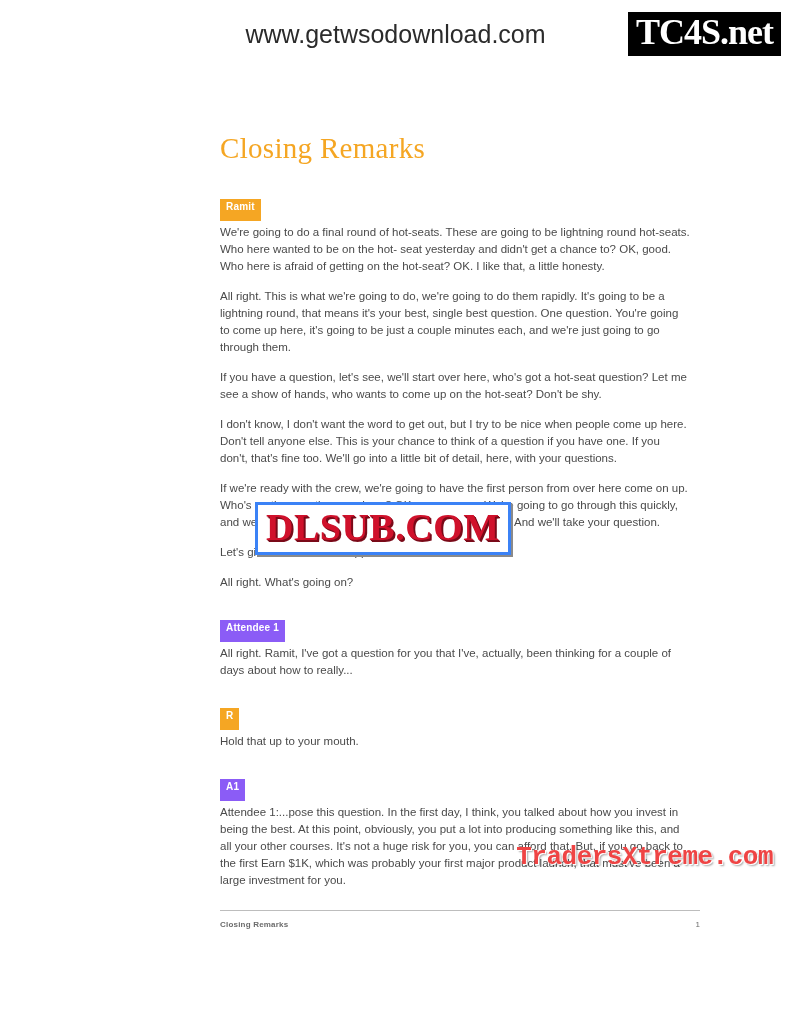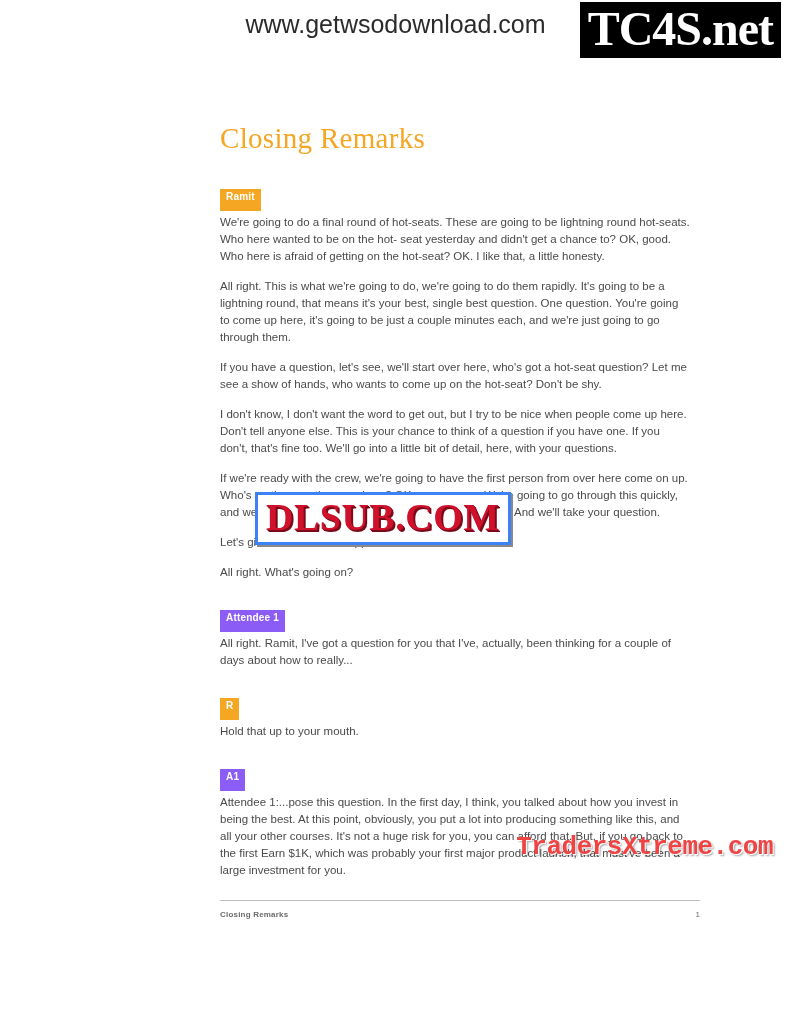--- a/index.html
+++ b/index.html
@@ -26,32 +26,32 @@
     font-size: 25px;
     color: #2b2b2b;
     letter-spacing: 0px;
   }
   .tc4s {
     position: absolute;
     top: 2px;
     right: 10px;
     font-family: "Liberation Serif", serif;
     font-weight: bold;
-    font-size: 48px;
+    font-size: 36px;
     color: #ffffff;
     background: #000000;
     padding: 2px 8px 4px 8px;
     letter-spacing: -1px;
     line-height: 1.05;
   }
 
   
   .page {
     position: absolute;
-    top: 0;
+    top: 10px;
     left: 0;
     width: 791px;
     height: 880px;
   }
 
   .doc-title {
     position: absolute;
     left: 220px;
     top: 122px;
     font-family: "Liberation Serif", serif;

